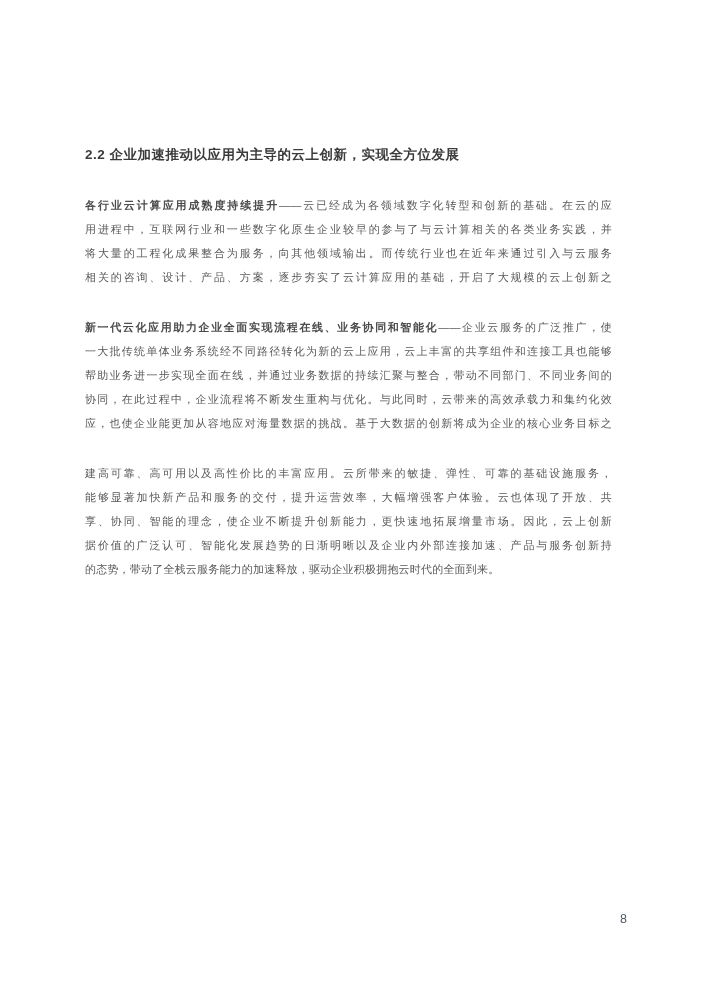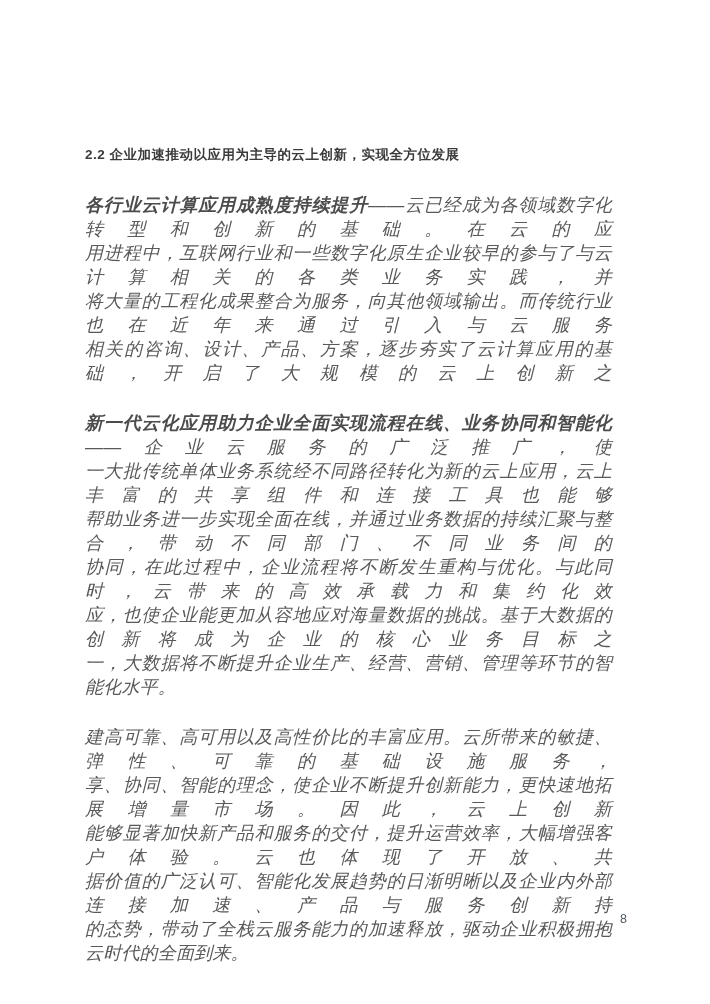--- a/index.html
+++ b/index.html
@@ -24,25 +24,24 @@
     font-size:13.5px;
     line-height:15px;
     font-weight:bold;
     color:#3b3b3b;
     letter-spacing:0.5px;
     margin:0 0 31px 0;
     white-space:nowrap;
   }
   .para {
     margin:0 16px 26px 0;
-    font-size:18px;
+    font-size:11px;
     line-height:24px;
     color:#595959;
     letter-spacing:0.2px;
-    font-style:italic;
   }
   .line {
     text-align:justify;
     text-align-last:justify;
     min-height:24px;
   }
   .line.last {
     text-align-last:left;
   }
   .lead {
@@ -76,27 +75,26 @@
       <div class="line">将大量的工程化成果整合为服务，向其他领域输出。而传统行业也在近年来通过引入与云服务</div>
       <div class="line">相关的咨询、设计、产品、方案，逐步夯实了云计算应用的基础，开启了大规模的云上创新之</div>
     </div>
 
     <div class="para">
       <div class="line"><span class="lead">新一代云化应用助力企业全面实现流程在线、业务协同和智能化</span><span class="rest">——企业云服务的广泛推广，使</span></div>
       <div class="line">一大批传统单体业务系统经不同路径转化为新的云上应用，云上丰富的共享组件和连接工具也能够</div>
       <div class="line">帮助业务进一步实现全面在线，并通过业务数据的持续汇聚与整合，带动不同部门、不同业务间的</div>
       <div class="line">协同，在此过程中，企业流程将不断发生重构与优化。与此同时，云带来的高效承载力和集约化效</div>
       <div class="line">应，也使企业能更加从容地应对海量数据的挑战。基于大数据的创新将成为企业的核心业务目标之</div>
-      <div class="line last">一，大数据将不断提升企业生产、经营、营销、管理等环节的智能化水平。</div>
     </div>
 
     <div class="para">
       <div class="line">建高可靠、高可用以及高性价比的丰富应用。云所带来的敏捷、弹性、可靠的基础设施服务，</div>
+      <div class="line">能够显著加快新产品和服务的交付，提升运营效率，大幅增强客户体验。云也体现了开放、共</div>
       <div class="line">享、协同、智能的理念，使企业不断提升创新能力，更快速地拓展增量市场。因此，云上创新</div>
-      <div class="line">能够显著加快新产品和服务的交付，提升运营效率，大幅增强客户体验。云也体现了开放、共</div>
       <div class="line">据价值的广泛认可、智能化发展趋势的日渐明晰以及企业内外部连接加速、产品与服务创新持</div>
       <div class="line last">的态势，带动了全栈云服务能力的加速释放，驱动企业积极拥抱云时代的全面到来。</div>
     </div>
 
   </div>
 
   <div class="page-number">8</div>
 
 </div>
 

